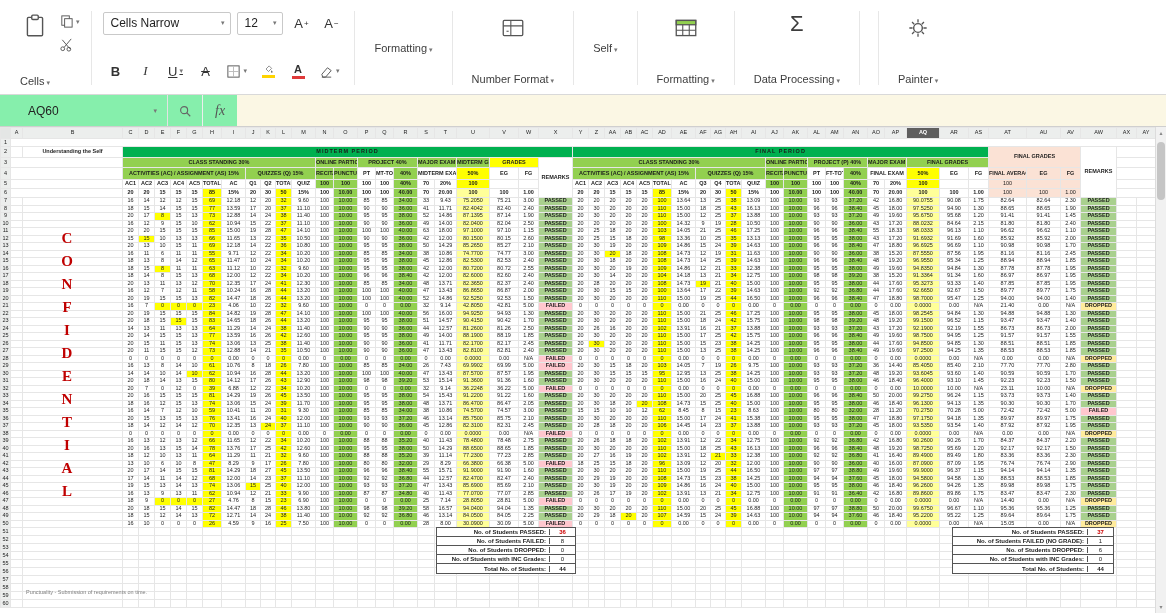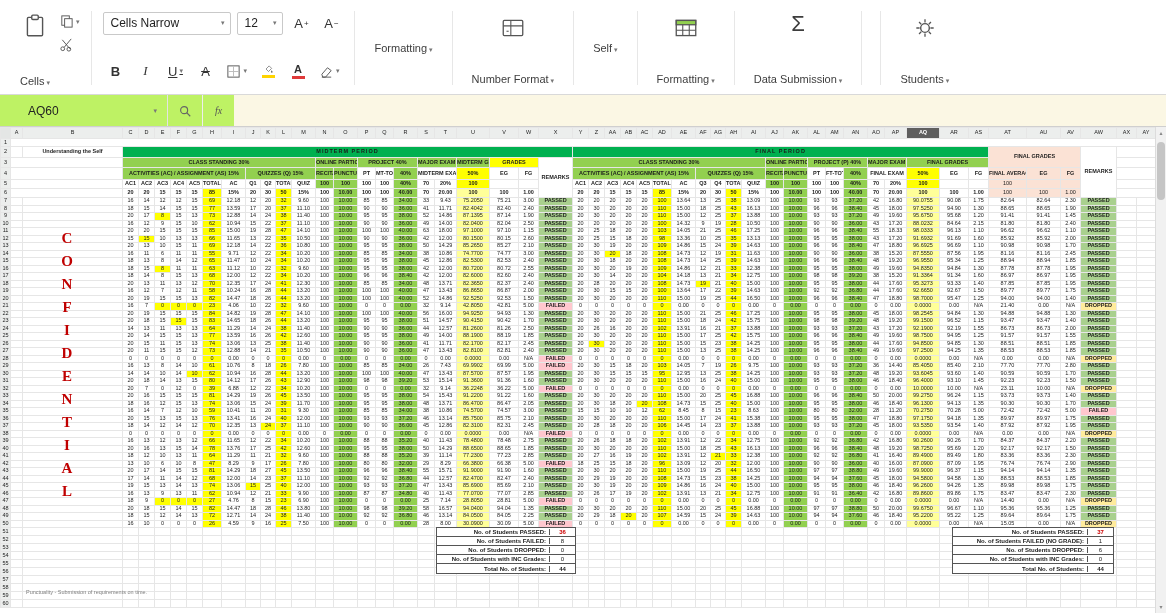--- a/index.html
+++ b/index.html
@@ -36,26 +36,26 @@
   .tb-strike{text-decoration:line-through}
   .colorbtn{display:flex;flex-direction:column;align-items:center;justify-content:center;line-height:1}
   .colorbtn .cb-letter{font-size:11px;font-weight:bold}
   .colorbtn .cb-bar{display:block;width:13px;height:3px;margin-top:1px}
   .menu-col{display:flex;align-items:center;padding:0 10px}
   .big-menu{display:flex;flex-direction:column;align-items:center;justify-content:space-between;
     padding:6px 10px 6px;border-radius:3px}
   .sigma{font-size:22px;color:#3d3d3d;line-height:1;margin-top:2px}
 
   
-  .fbar{height:32px;display:flex;align-items:stretch;background:#bef264;border-bottom:1px solid #cfcfcf}
+  .fbar{height:32px;display:flex;align-items:stretch;background:#86efac;border-bottom:1px solid #cfcfcf}
   .namebox{width:168px;display:flex;align-items:center;justify-content:space-between;
     padding:0 10px 0 28px;font-size:12px;color:#222;border-right:1px solid #e3e3e3}
   .fico{display:flex;align-items:center;padding:0 10px;border-right:1px solid #eee}
   .fx{display:flex;align-items:center;padding:0 12px;font-family:"Liberation Serif",serif;
-    font-style:italic;font-size:10px;color:#555}
+    font-style:italic;font-size:14px;color:#555}
   .finput{flex:1;background:#fbf7e4}
 
   
   .sheet-wrap{position:relative;width:1166px;height:486px;background:#fff;overflow:hidden}
   table.st{border-collapse:collapse;table-layout:fixed;width:1155px;background:#fff}
   table.st td{border:1px solid #e6e6e6;padding:0;font-size:5.5px;line-height:1.05;text-align:center;
     color:#1c1c1c;overflow:hidden;white-space:nowrap;height:7.5px}
   tr.lrow td{height:11px}
   .corner{background:#e4e6e5;border-color:#c9c9c9}
   .let{background:#eceeed;color:#555;font-size:6.5px;border-color:#cfcfcf}
@@ -213,30 +213,30 @@
       <svg class="ic24" viewBox="0 0 24 24">
         <rect x="3" y="5" width="18" height="14" fill="none" stroke="#555" stroke-width="1.2"></rect>
         <rect x="3" y="5" width="18" height="4" fill="#92d050" stroke="#555" stroke-width="1.2"></rect>
         <path d="M9 9v10M15 9v10M3 14h18" stroke="#555" stroke-width="1"></path>
       </svg>
       <div class="lab1"><span>Formatting</span><span class="caret">▾</span></div>
     </div>
     <div class="vsep"></div>
     <div class="big-menu">
       <div class="sigma">Σ</div>
-      <div class="lab1"><span>Data Submission</span><span class="caret">▾</span></div>
+      <div class="lab1"><span>Data Processing</span><span class="caret">▾</span></div>
     </div>
     <div class="vsep"></div>
     <div class="vsep"></div>
     <div class="big-menu">
       <svg class="ic24" viewBox="0 0 24 24">
         <circle cx="12" cy="12" r="4" fill="none" stroke="#555" stroke-width="1.3"></circle>
         <path d="M12 4v3M12 17v3M4 12h3M17 12h3M6.5 6.5l2 2M15.5 15.5l2 2M17.5 6.5l-2 2M8.5 15.5l-2 2" stroke="#555" stroke-width="1.2"></path>
       </svg>
-      <div class="lab1"><span>Students</span><span class="caret">▾</span></div>
+      <div class="lab1"><span>Painter</span><span class="caret">▾</span></div>
     </div>
   </div>
 
   <div class="fbar">
     <div class="namebox">
       <span>AQ60</span>
       <span class="caret">▾</span>
     </div>
     <div class="fico">
       <svg width="14" height="14" viewBox="0 0 16 16">

